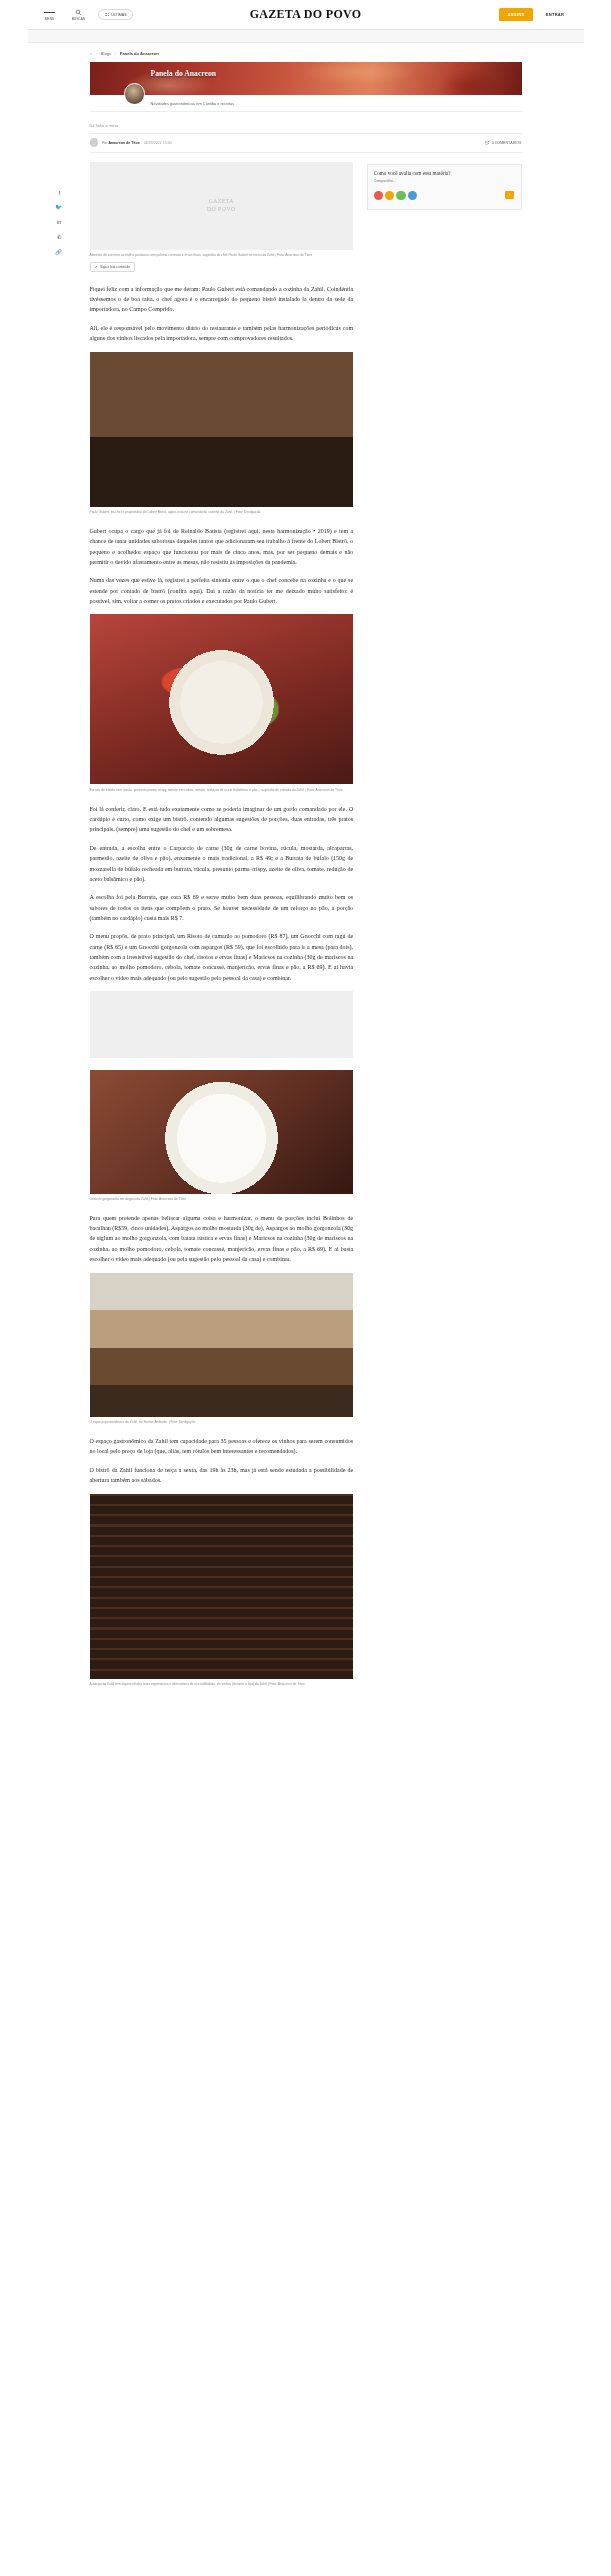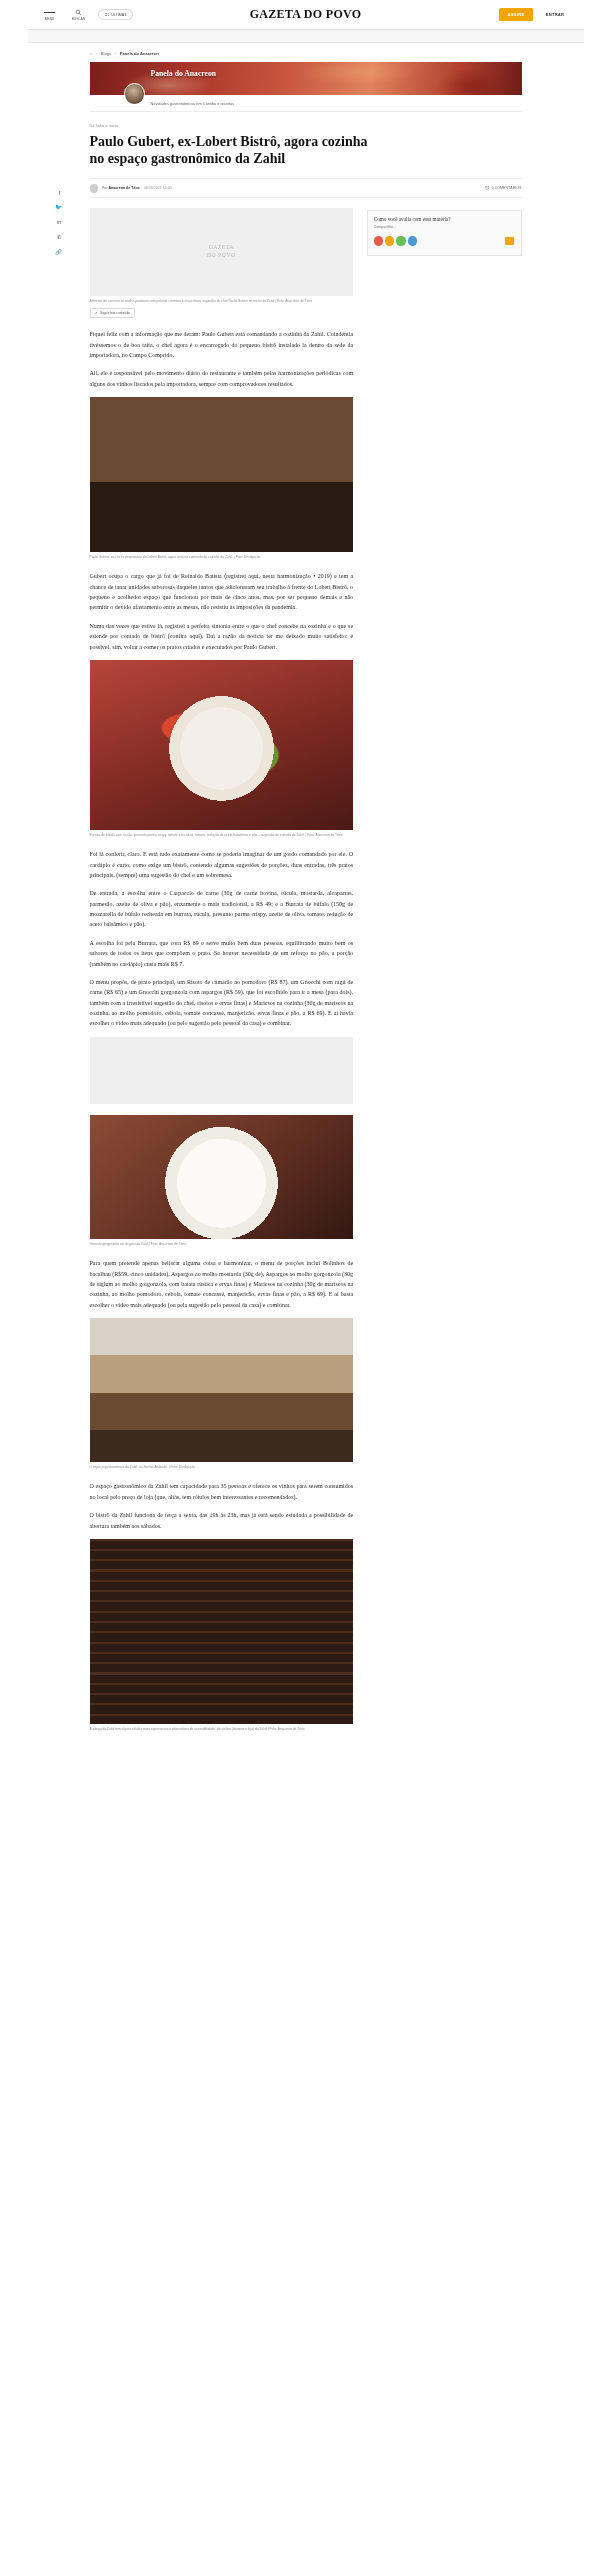--- a/index.html
+++ b/index.html
@@ -441,21 +441,20 @@
 
     <div class="share-rail">
       <div class="share-ico">f</div>
       <div class="share-ico">🐦</div>
       <div class="share-ico">in</div>
       <div class="share-ico">✆</div>
       <div class="share-ico">🔗</div>
     </div>
 
     <div class="kicker">Dá linha a mesa</div>
-    <h1 class="headline">Paulo Gubert, ex-Lobert Bistrô, agora cozinha no espaço gastronômico da Zahil</h1>
 
     <div class="byline-row">
       <div class="byline-avatar"></div>
       <div class="byline-text">
         <span>Por</span>
         <b>Anacreon de Téos</b>
       </div>
       <div class="byline-date">06/09/2021 15:40</div>
       <div class="comments-link">
         <span>💬</span>

